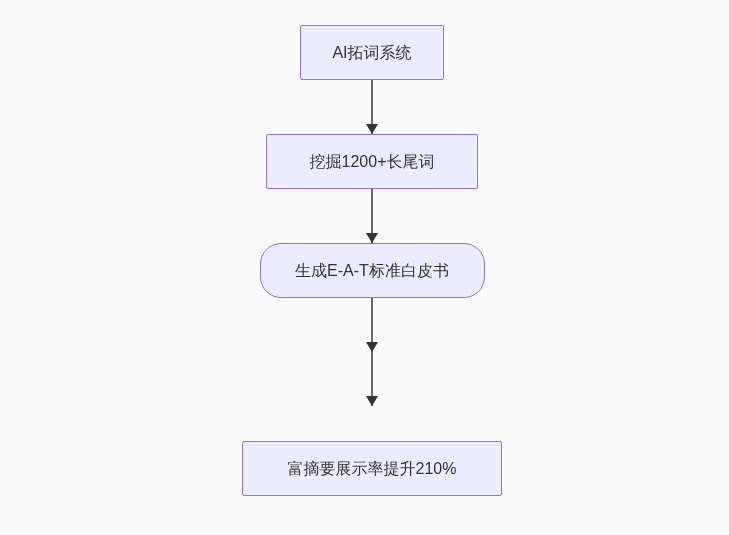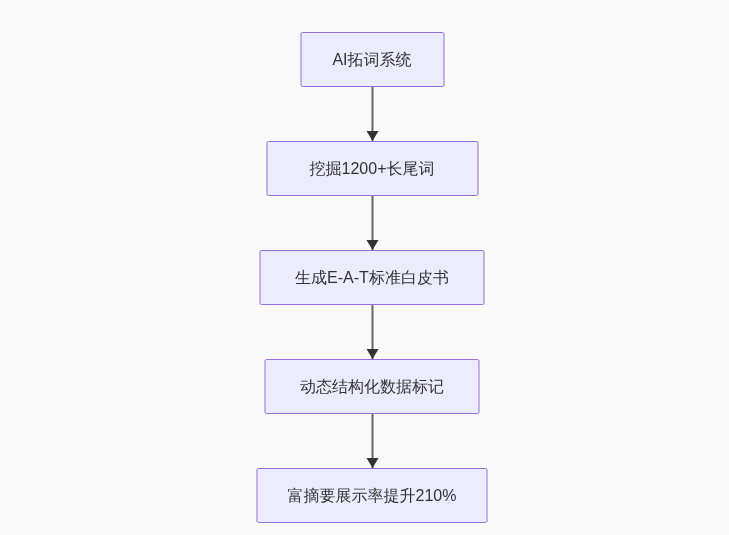--- a/index.html
+++ b/index.html
@@ -18,21 +18,21 @@
   body {
     width: 729px;
     height: 535px;
     position: relative;
     overflow: hidden;
     background: var(--background);
     font-family: "Liberation Sans", "DejaVu Sans", sans-serif;
   }
   .diagram {
     position: absolute;
-    top: 32px;
+    top: 25px;
     left: 372px;
     transform: translateX(-50%);
     display: flex;
     flex-direction: column;
     align-items: center;
   }
   .node {
     height: 55px;
     background: var(--node-fill);
     border: 1.5px solid var(--node-border);
@@ -41,23 +41,23 @@
     align-items: center;
     justify-content: center;
     color: var(--node-text);
     font-size: 16px;
     line-height: 1;
     white-space: nowrap;
     text-align: center;
   }
   .n1 { width: 144px; }
   .n2 { width: 212px; }
-  .n3 { width: 225px; }
+  .n3 { width: 225px; border-radius: 21px; }
   .n4 { width: 215px; }
-  .n5 { width: 231px; }
+  .n5 { width: 260px; margin-top: 35px; }
   .connector {
     position: relative;
     width: 2px;
     height: 54px;
     background: var(--edge-line);
   }
   .arrowhead {
     position: absolute;
     bottom: 0;
     left: 50%;
@@ -91,23 +91,20 @@
   </div>
 
   <div class="node n3">
     <span>生成E-A-T标准白皮书</span>
   </div>
 
   <div class="connector">
     <div class="arrowhead"></div>
   </div>
 
-  <div class="node n4">
-    <span>动态结构化数据标记</span>
-  </div>
 
   <div class="connector">
     <div class="arrowhead"></div>
   </div>
 
   <div class="node n5">
     <span>富摘要展示率提升210%</span>
   </div>
 
 </div>

